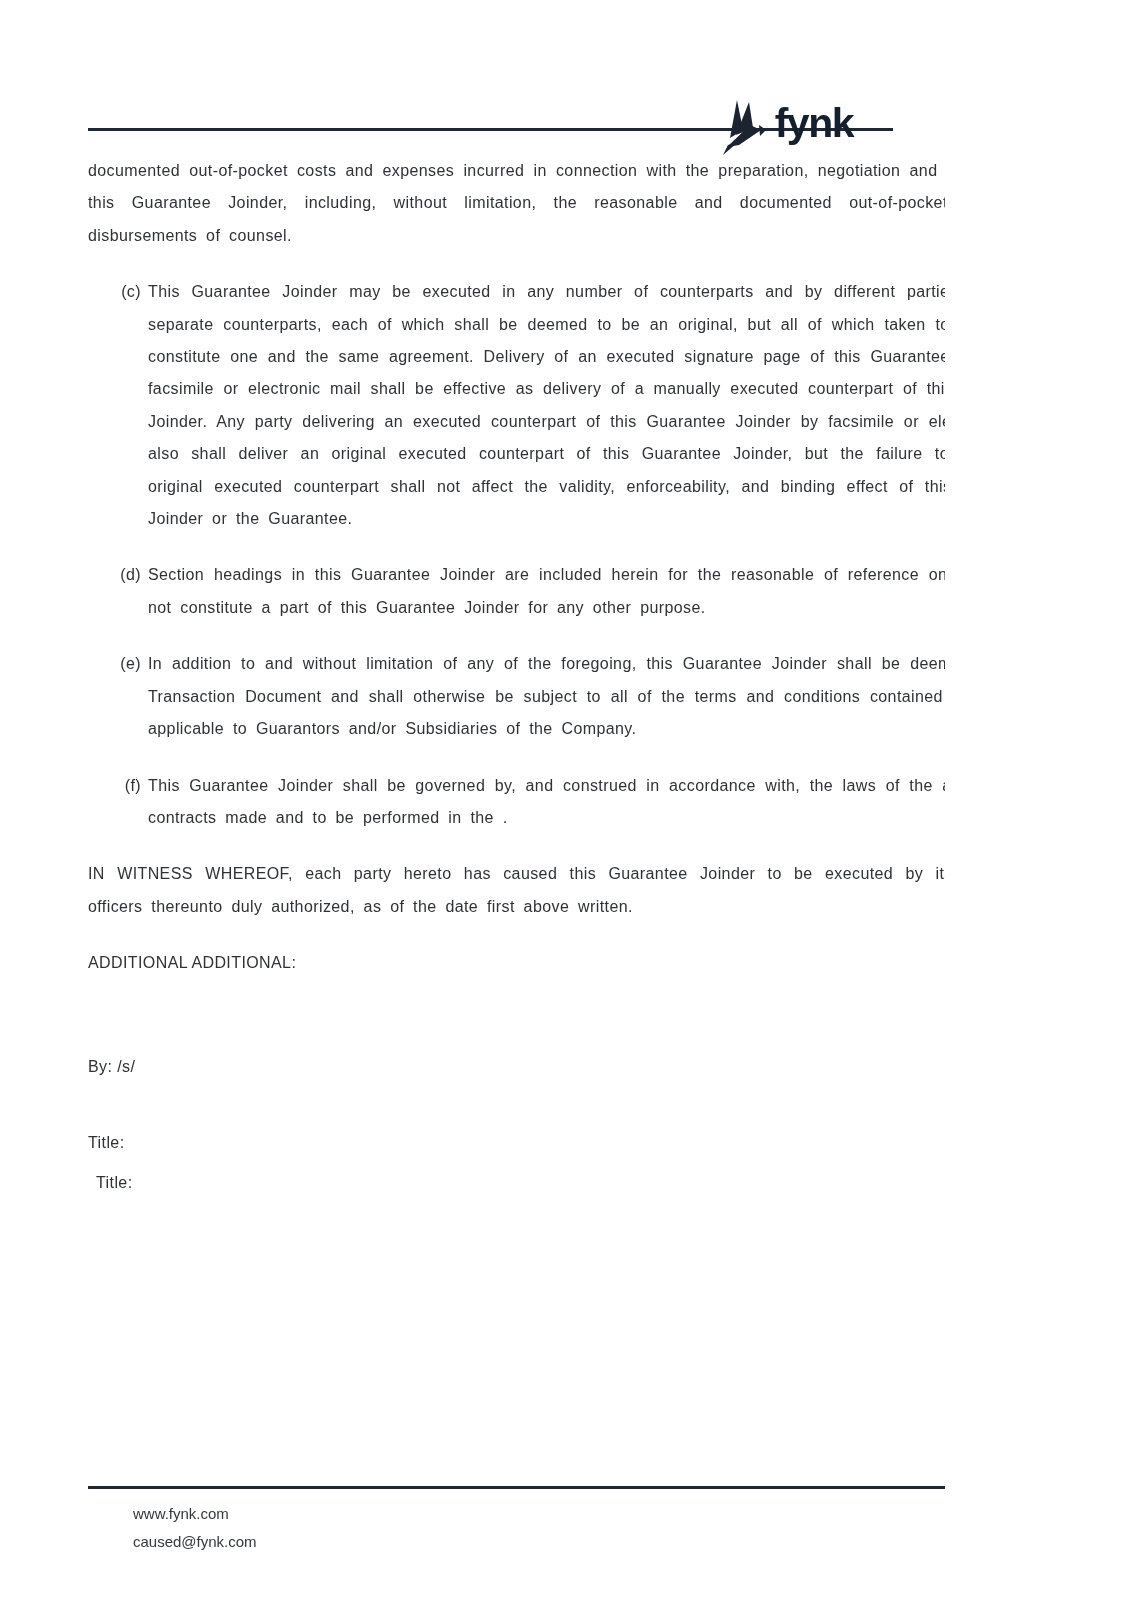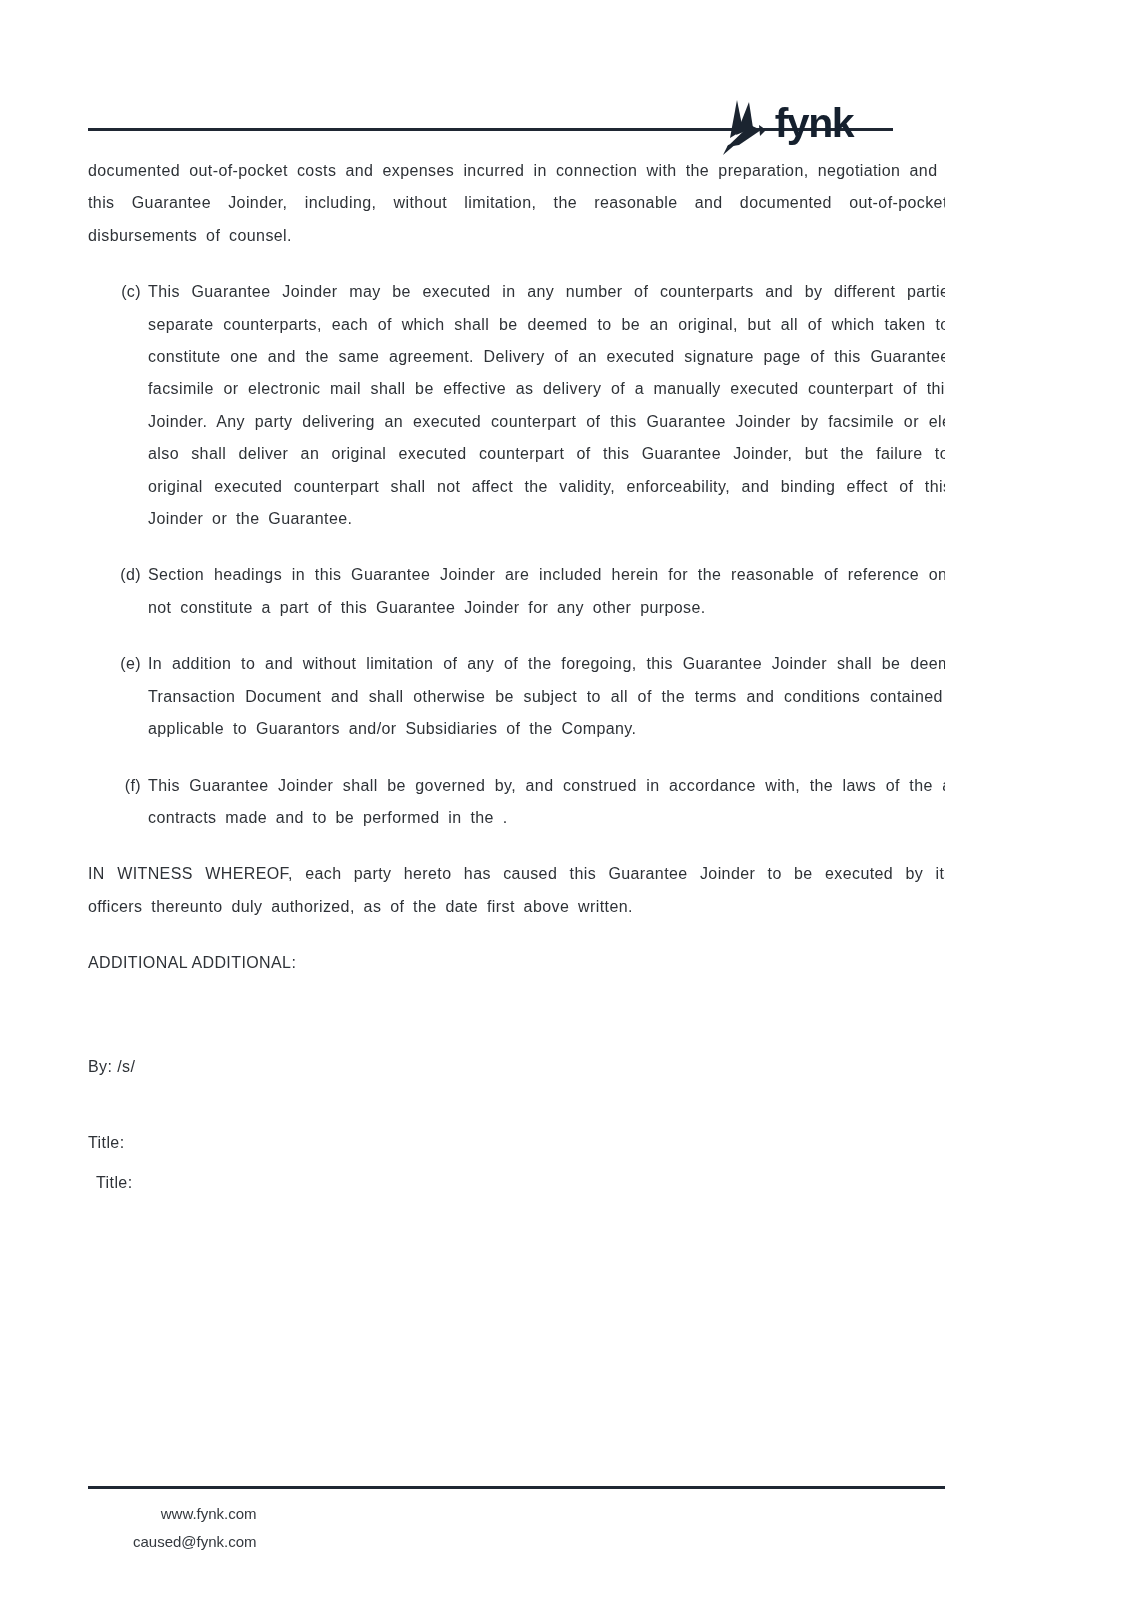--- a/index.html
+++ b/index.html
@@ -105,21 +105,20 @@
     left: 133px;
     top: 1500px;
     font-size: 15px;
     line-height: 28px;
     color: #33383e;
   }
   .footer-text a {
     color: #33383e;
     text-decoration: none;
     display: block;
-    text-align: right;
   }
 </style>
 </head>
 <body>
 
 <div class="page">
 
   <div class="top-rule"></div>
   <div class="logo">
     <svg viewBox="0 0 44 56" aria-hidden="true">

